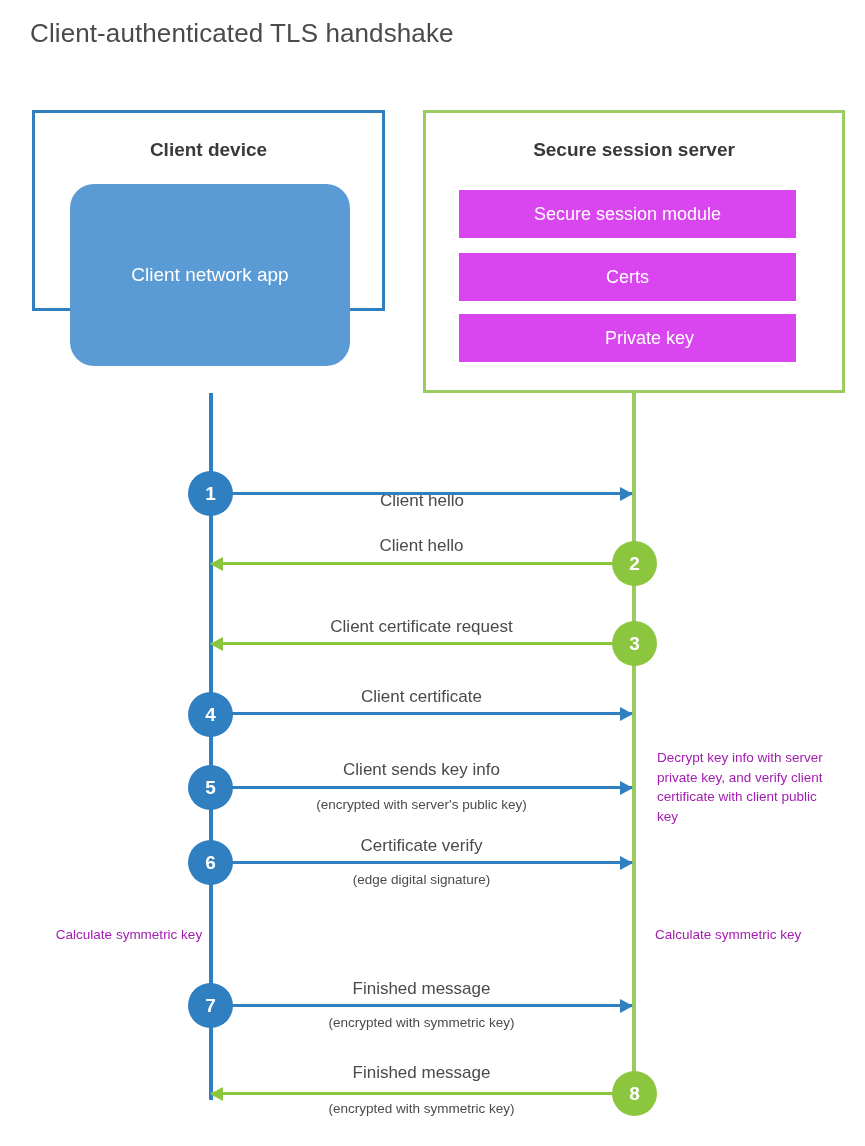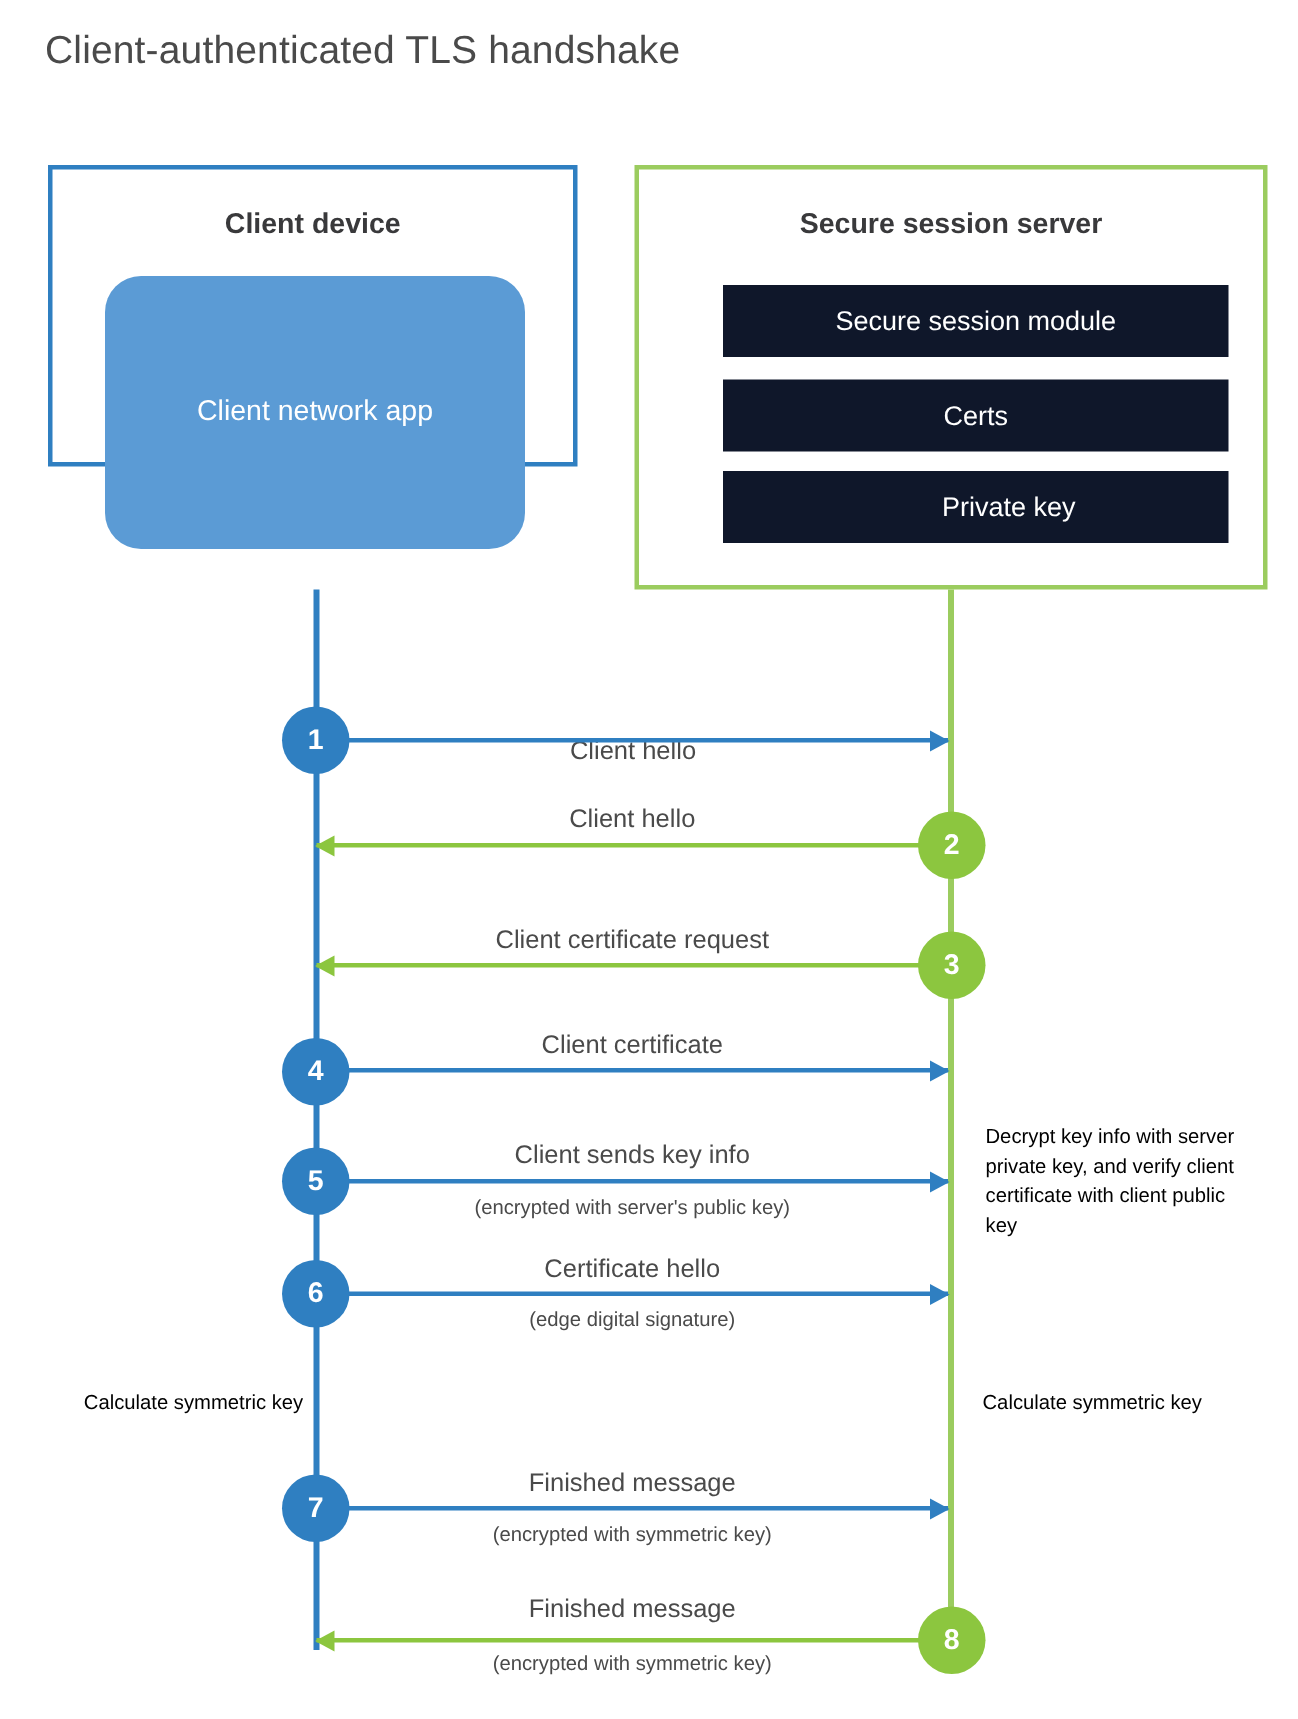--- a/index.html
+++ b/index.html
@@ -67,24 +67,24 @@
     justify-content: center;
     text-align: center;
     line-height: 1.35;
     padding: 0 10px;
     border-radius: 24px;
   }
 
   
   .server-bar {
     position: absolute;
-    left: 56px;
+    left: 33px;
     width: 337px;
     height: 48px;
-    background: #0f172a;
+    background: #d946ef;
     color: #ffffff;
     font-size: 18px;
     display: flex;
     align-items: center;
     justify-content: center;
     text-align: center;
   }
   #server-bar-0 { top: 77px; }
   #server-bar-1 { top: 140px; }
   #server-bar-2 { top: 201px; padding-left: 44px; }
@@ -160,21 +160,21 @@
     text-align: center;
     font-size: 13.5px;
     color: #4a4a4a;
     white-space: nowrap;
   }
 
   
   .side-note {
     position: absolute;
     font-size: 13.5px;
-    color: #000000;
+    color: #a21caf;
     line-height: 1.45;
   }
   #note-decrypt {
     left: 657px; top: 748px;
     width: 175px;
     text-align: left;
   }
   #note-calc-client {
     left: 55px; top: 925px;
     width: 148px;
@@ -234,21 +234,21 @@
 
   <div class="step-label" style="left:211px; top:760px; width:421px;">Client sends key info</div>
   <div class="step-arrow to-right" style="left:211px; top:786px; width:421px;">
     <span class="arrowhead"></span>
   </div>
   <div class="step-sublabel" style="left:211px; top:797px; width:421px;">(encrypted with server's public key)</div>
   <div class="step-badge client-side" style="top:765px;">5</div>
 
   <div class="side-note" id="note-decrypt">Decrypt key info with server private key, and verify client certificate with client public key</div>
 
-  <div class="step-label" style="left:211px; top:836px; width:421px;">Certificate hello</div>
+  <div class="step-label" style="left:211px; top:836px; width:421px;">Certificate verify</div>
   <div class="step-arrow to-right" style="left:211px; top:861px; width:421px;">
     <span class="arrowhead"></span>
   </div>
   <div class="step-sublabel" style="left:211px; top:872px; width:421px;">(edge digital signature)</div>
   <div class="step-badge client-side" style="top:840px;">6</div>
 
   <div class="side-note" id="note-calc-client">Calculate symmetric key</div>
   <div class="side-note" id="note-calc-server">Calculate symmetric key</div>
 
   <div class="step-label" style="left:211px; top:979px; width:421px;">Finished message</div>

